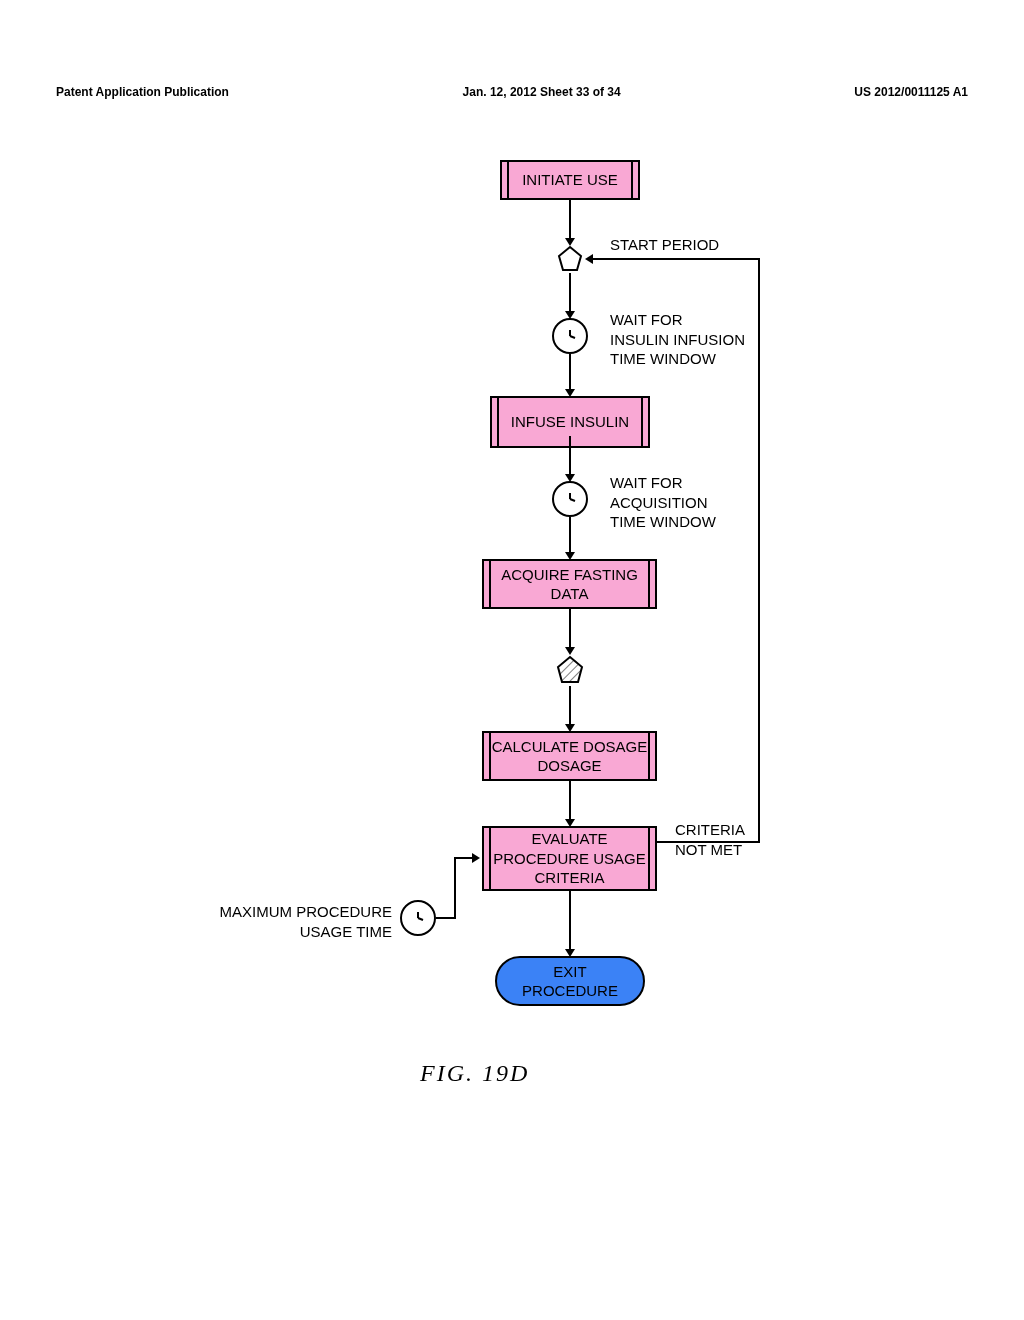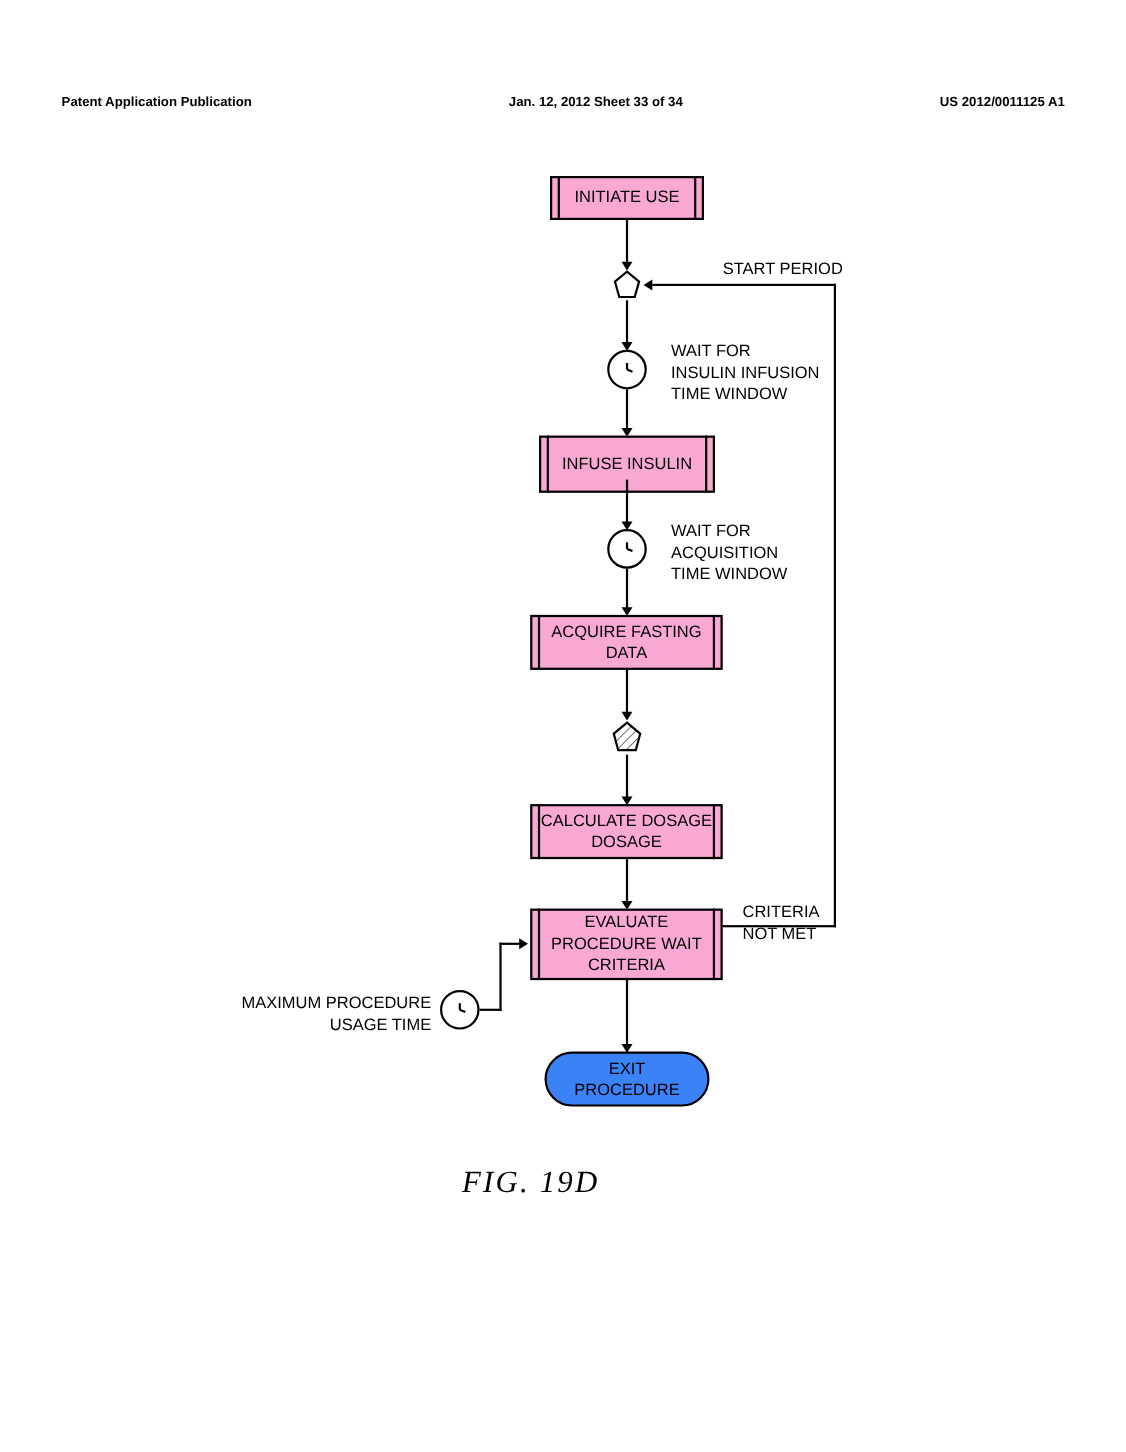--- a/index.html
+++ b/index.html
@@ -109,21 +109,21 @@
     .arrow-head-left {
       position: absolute;
       width: 0;
       height: 0;
       border-top: 5px solid transparent;
       border-bottom: 5px solid transparent;
       border-right: 8px solid black;
     }
     .fig-label {
       position: absolute;
-      font-size: 28px;
+      font-size: 24px;
       font-style: italic;
       font-family: 'Times New Roman', serif;
       letter-spacing: 2px;
     }
   </style>
 </head>
 <body>
 
 <div class="header">
   <span>Patent Application Publication</span>
@@ -138,21 +138,21 @@
   </div>
 
   <div class="arrow-line" style="left:569px; top:70px; width:2px; height:40px;"></div>
   <div class="arrow-head-down" style="left:565px; top:108px;"></div>
 
   <div class="icon-pentagon" style="left:556px; top:115px;">
     <svg width="28" height="28" viewBox="0 0 28 28">
       <polygon points="14,2 25,11 21,25 7,25 3,11" fill="white" stroke="black" stroke-width="2"></polygon>
     </svg>
   </div>
-  <div class="label" style="left:610px; top:105px;margin-left:47px;">START PERIOD</div>
+  <div class="label" style="left:610px; top:105px;">START PERIOD</div>
 
   <div class="arrow-line" style="left:569px; top:143px; width:2px; height:40px;"></div>
   <div class="arrow-head-down" style="left:565px; top:181px;"></div>
 
   <div class="icon-circle" style="left:552px; top:188px;">
     <svg width="20" height="20" viewBox="0 0 20 20">
       <line x1="10" y1="10" x2="10" y2="4" stroke="black" stroke-width="2"></line>
       <line x1="10" y1="10" x2="15" y2="12" stroke="black" stroke-width="2"></line>
     </svg>
   </div>
@@ -208,21 +208,21 @@
   <div class="node box-double" style="left:482px; top:601px; width:175px; height:50px;">
     <span>CALCULATE DOSAGE
 DOSAGE</span>
   </div>
 
   <div class="arrow-line" style="left:569px; top:651px; width:2px; height:40px;"></div>
   <div class="arrow-head-down" style="left:565px; top:689px;"></div>
 
   <div class="node box-double" style="left:482px; top:696px; width:175px; height:65px;">
     <span>EVALUATE
-PROCEDURE WAIT
+PROCEDURE USAGE
 CRITERIA</span>
   </div>
 
   <div class="arrow-line" style="left:569px; top:761px; width:2px; height:60px;"></div>
   <div class="arrow-head-down" style="left:565px; top:819px;"></div>
 
   <div class="node rounded-box" style="left:495px; top:826px; width:150px; height:50px;">
     <span>EXIT
 PROCEDURE</span>
   </div>

